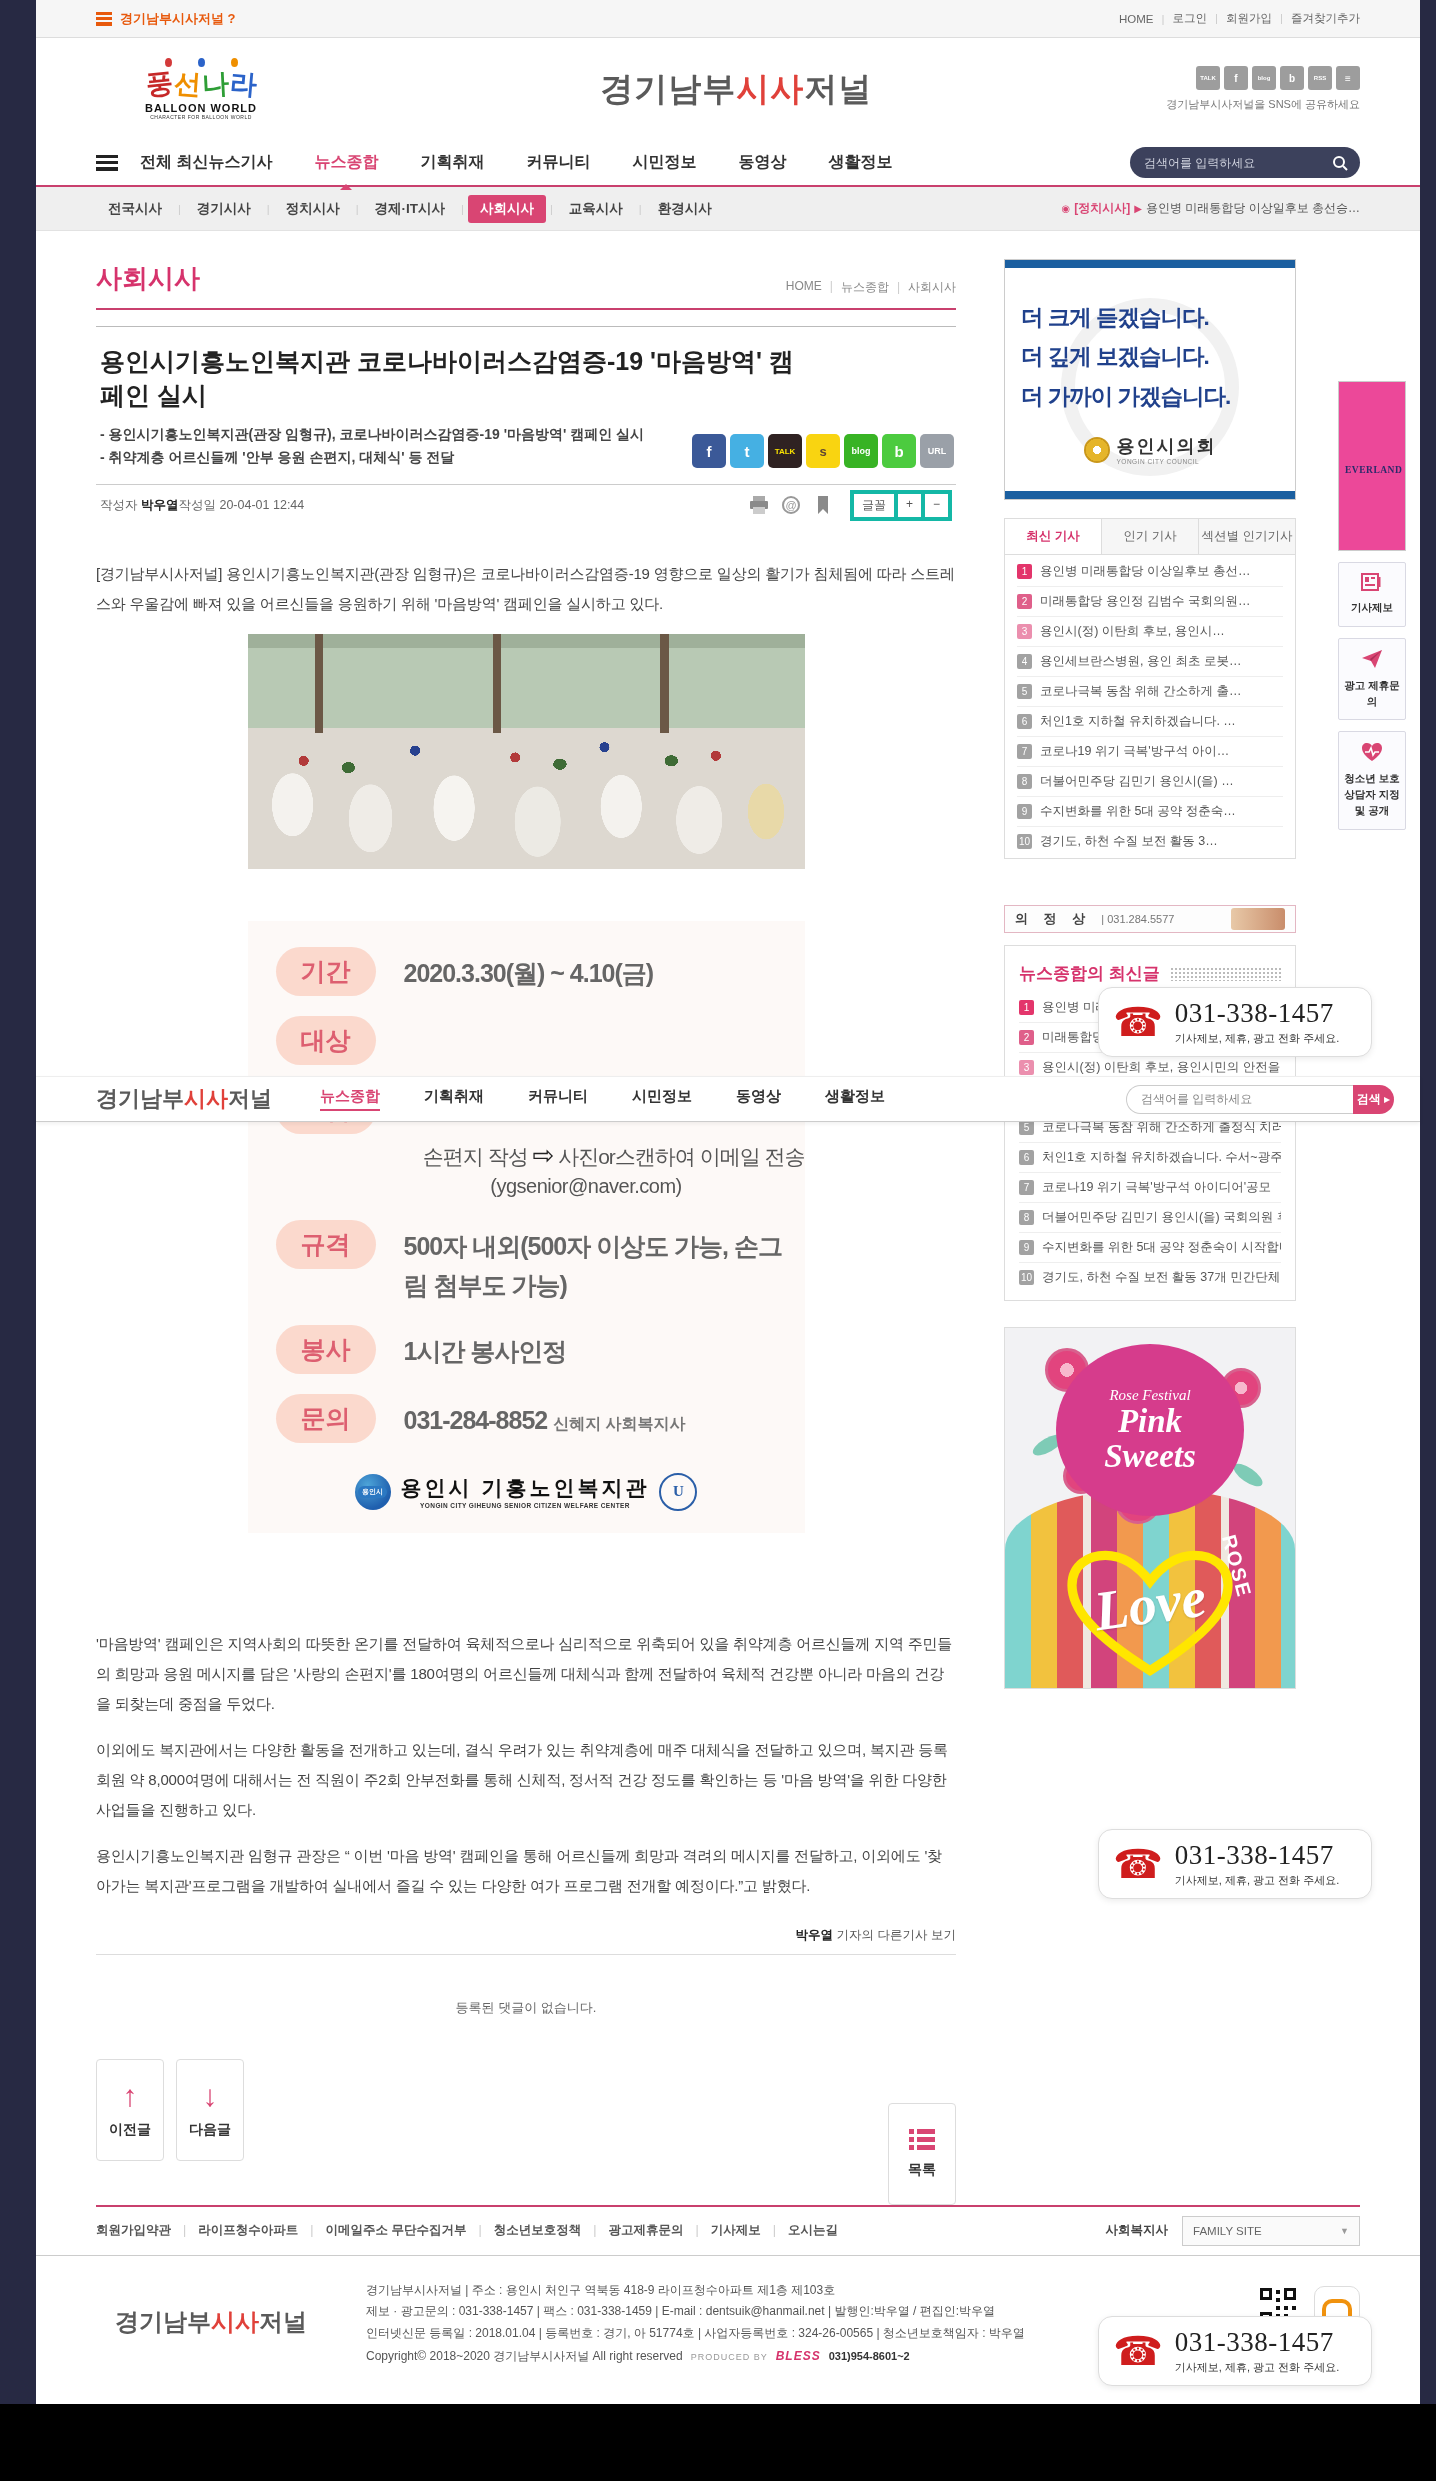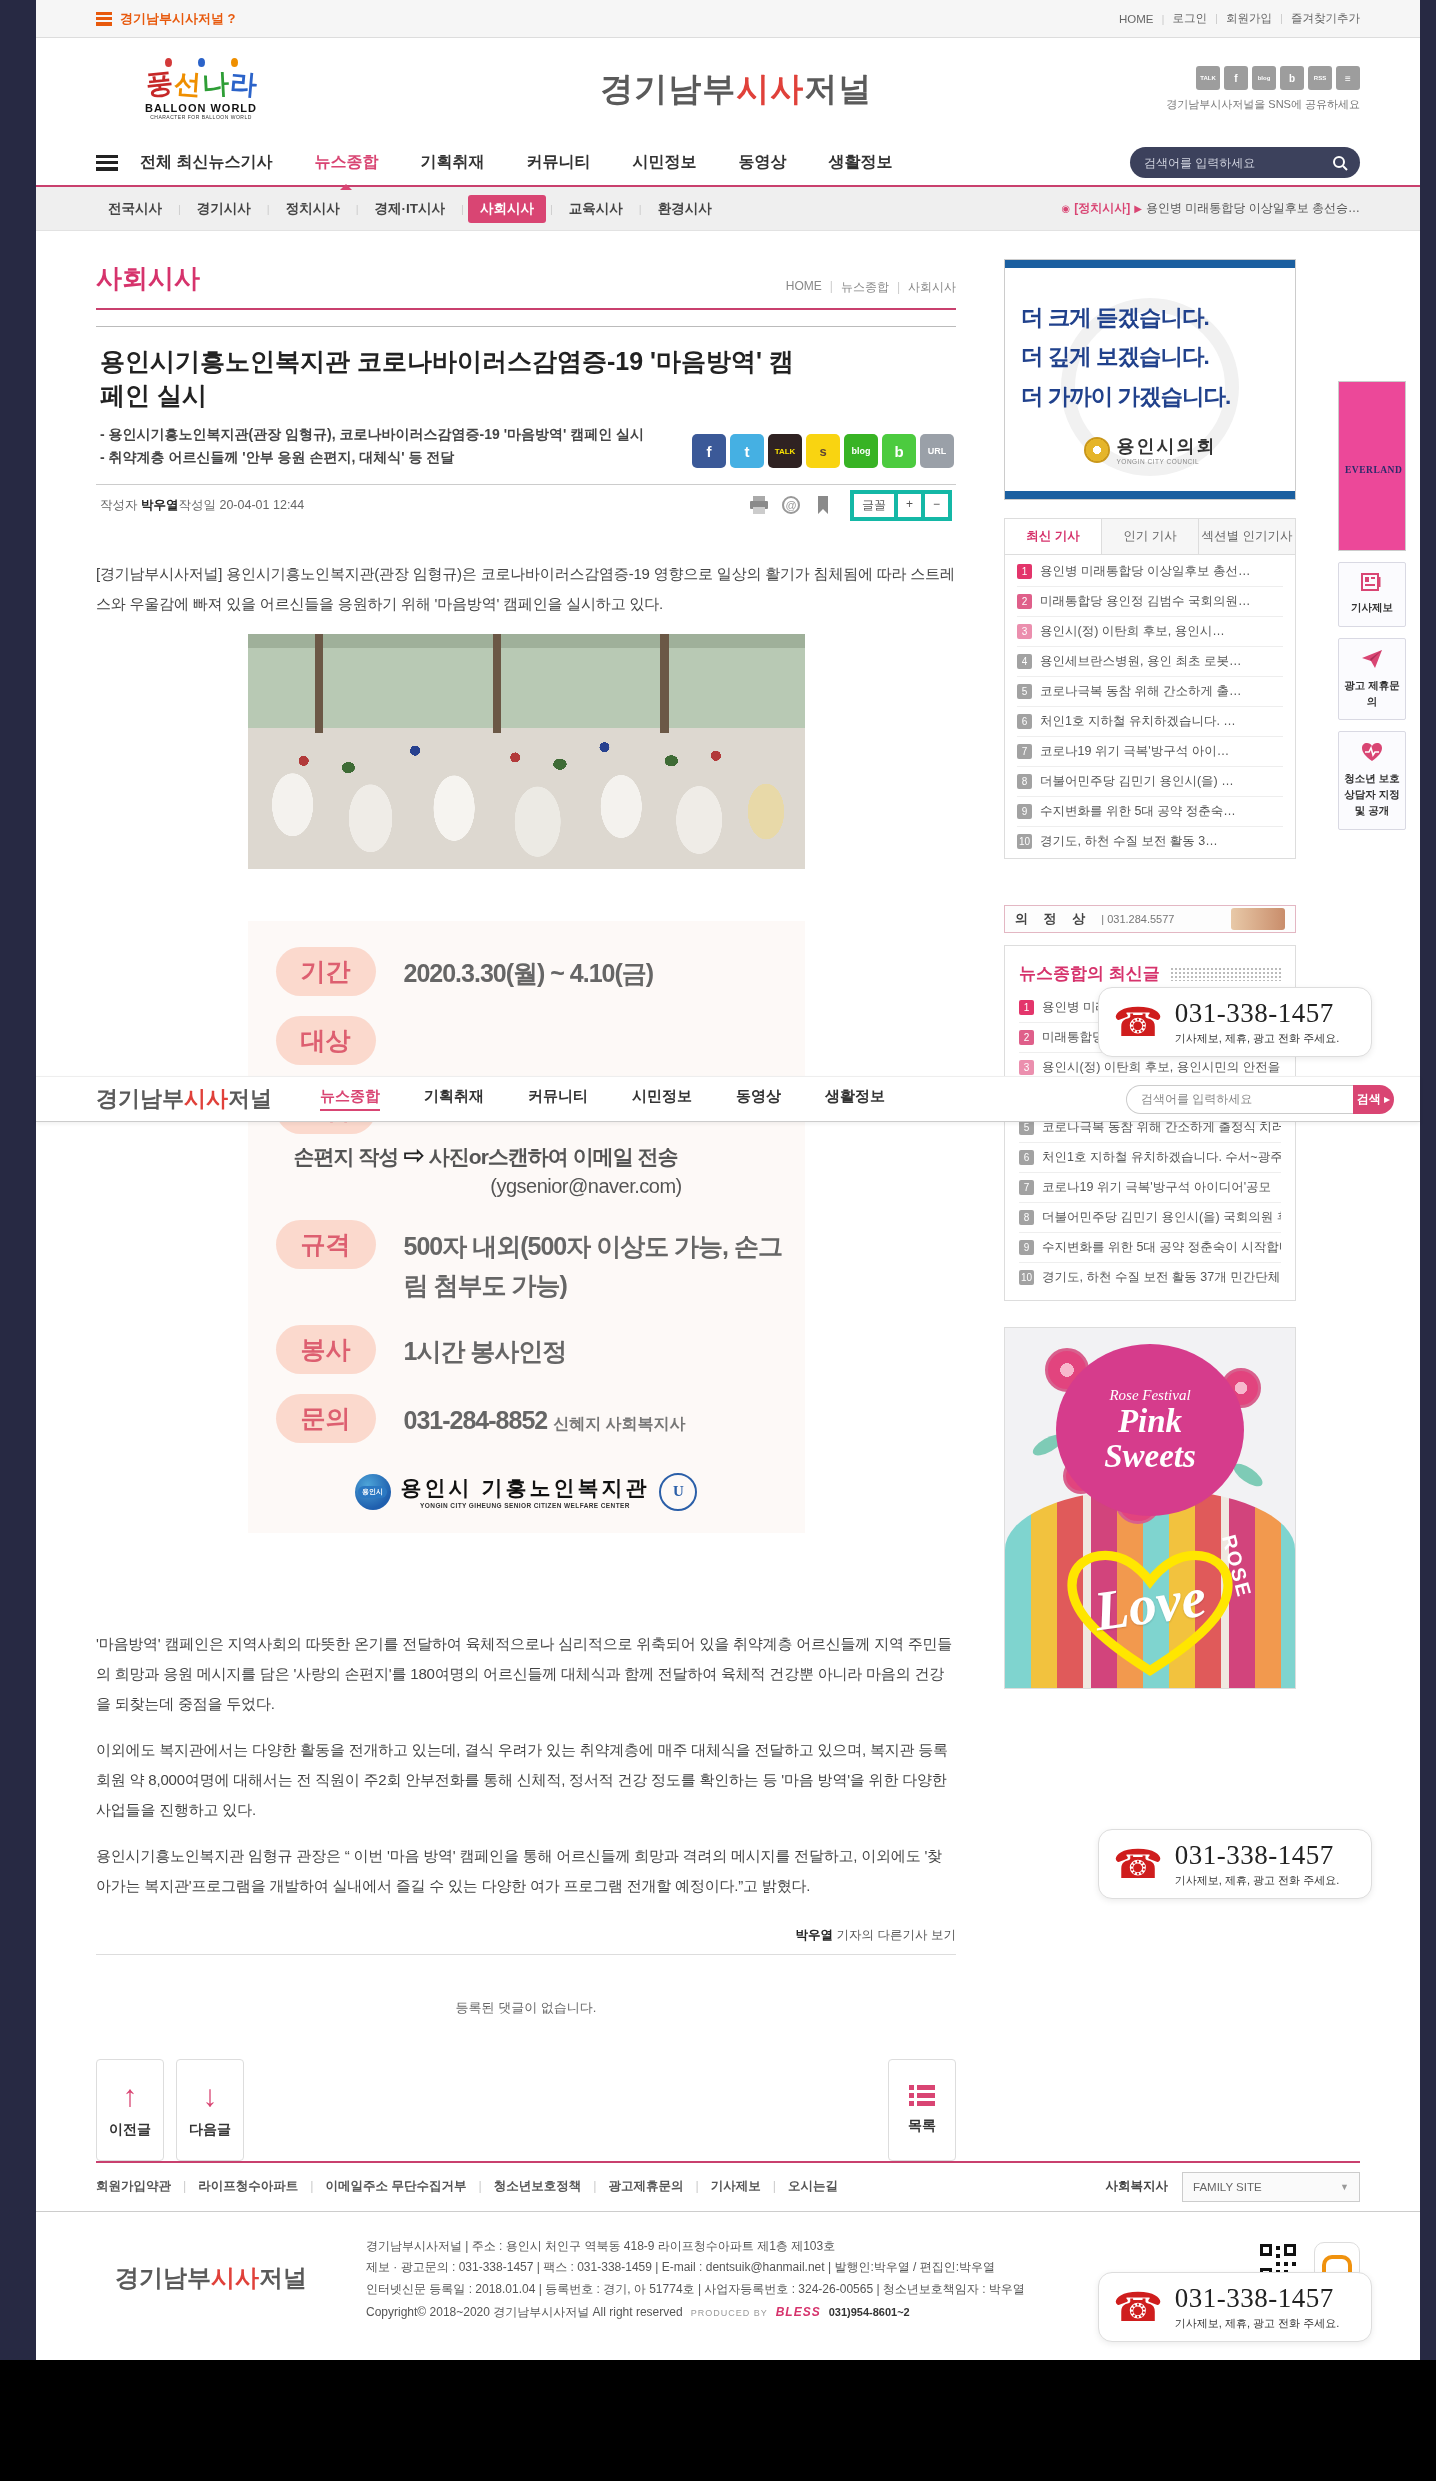--- a/index.html
+++ b/index.html
@@ -106,21 +106,21 @@
     radial-gradient(9px 9px at 84% 33%,#b23a3a 55%,transparent 56%),
     radial-gradient(12px 10px at 18% 40%,#3e6b35 55%,transparent 56%),
     radial-gradient(12px 10px at 56% 38%,#3e6b35 55%,transparent 56%),
     radial-gradient(12px 10px at 76% 36%,#3e6b35 55%,transparent 56%);}
   
   .graphic{width:557px;margin:52px auto 0;background:#fdf9f7;padding:26px 0 22px;box-sizing:border-box;}
   .g-row{display:flex;align-items:flex-start;margin:0 0 20px 28px;}
   .g-pill{width:100px;flex:none;background:#fbd9cd;color:#dd5f70;font-size:25px;font-weight:800;text-align:center;border-radius:30px;padding:8px 0;}
   .g-val{font-size:25px;color:#666;font-weight:600;margin-left:28px;line-height:1.55;padding-top:7px;width:380px;letter-spacing:-1px;}
   .g-val small{font-size:16px;color:#777;font-weight:600;letter-spacing:0;}
-  .g-method{font-size:21px;color:#555;text-align:left;margin:2px 0 4px 46px;letter-spacing:-1px;font-weight:bold;}
+  .g-method{font-size:21px;color:#555;text-align:right;margin:2px 0 4px 46px;letter-spacing:-1px;}
   .g-method .arr{font-size:26px;color:#222;}
   .g-email{font-size:20px;color:#555;text-align:center;margin:0 0 22px 120px;letter-spacing:-.5px;}
   .g-org{display:flex;align-items:center;justify-content:center;gap:10px;margin-top:30px;}
   .yi-logo{width:36px;height:36px;border-radius:50%;background:radial-gradient(circle at 35% 30%,#4da4d8,#1f5fae 70%);position:relative;display:flex;align-items:center;justify-content:center;}
   .yi-logo em{font-style:normal;color:#fff;font-size:7px;font-weight:700;background:#2b78c2;border-radius:8px;padding:1px 4px;}
   .org-txt{text-align:center;}
   .org-kr{font-size:21px;font-weight:900;color:#111;letter-spacing:3px;}
   .org-en{font-size:6.5px;color:#333;font-weight:700;letter-spacing:.4px;}
   .univ-seal{width:34px;height:34px;border-radius:50%;border:2px solid #2b5fa8;color:#2b5fa8;display:flex;align-items:center;justify-content:center;font-family:"Liberation Serif",serif;font-weight:700;font-size:15px;}
   .reporter-link{text-align:right;font-size:12.5px;color:#555;margin-top:26px;}
@@ -436,21 +436,21 @@
       <div class="btn-row">
         <div class="nav-btn">
           <span class="arrow">↑</span>
           <span class="lb">이전글</span>
         </div>
         <div class="nav-btn">
           <span class="arrow">↓</span>
           <span class="lb">다음글</span>
         </div>
         <div class="spacer"></div>
-        <div class="nav-btn" style="margin-right:0;">
+        <div class="nav-btn" style="margin-right:0;margin-top:44px;">
           <svg width="26" height="22" viewBox="0 0 26 22">
             <rect x="0" y="0" width="5" height="5" fill="#d94573"></rect>
               <rect x="8" y="0" width="18" height="5" fill="#d94573"></rect>
             <rect x="0" y="8" width="5" height="5" fill="#d94573"></rect>
               <rect x="8" y="8" width="18" height="5" fill="#d94573"></rect>
             <rect x="0" y="16" width="5" height="5" fill="#d94573"></rect>
               <rect x="8" y="16" width="18" height="5" fill="#d94573"></rect>
           </svg>
           <span class="lb">목록</span>
         </div>

